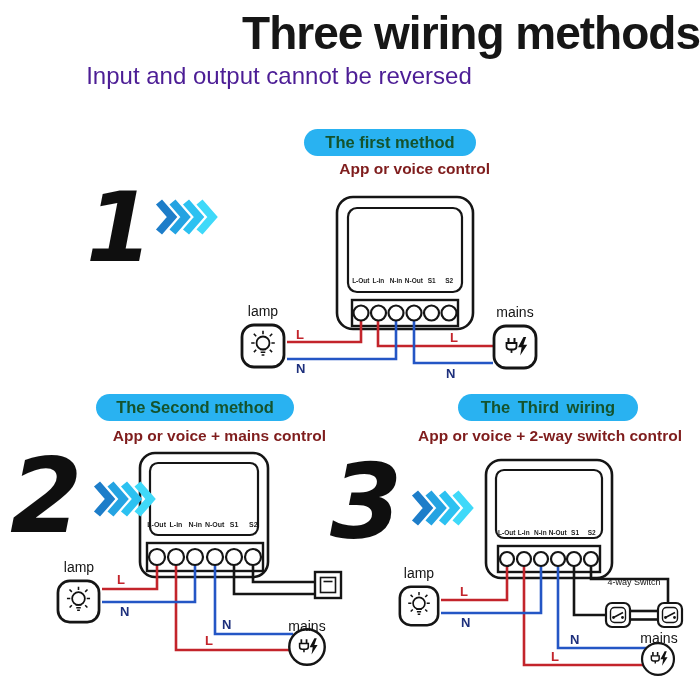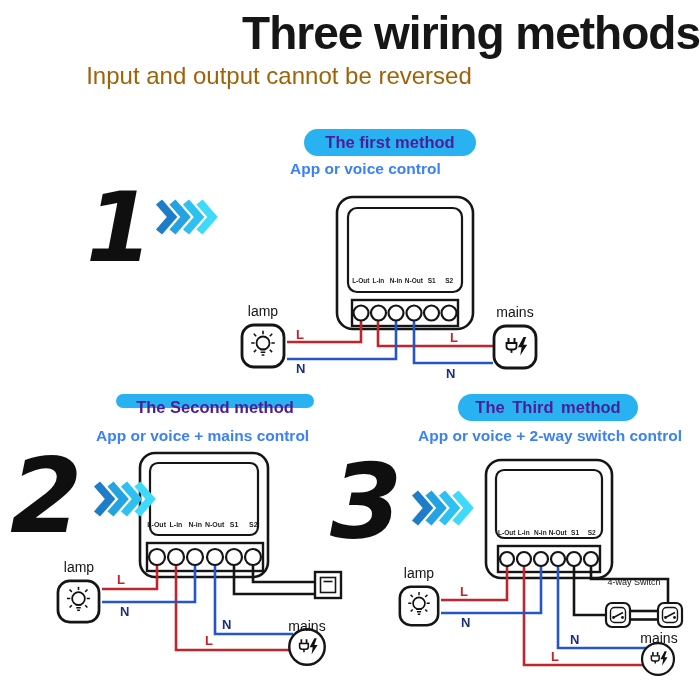--- a/index.html
+++ b/index.html
@@ -1,24 +1,24 @@
 <!DOCTYPE html>
 <html><head>
 <meta charset="utf-8">
 <style>
   html,body{margin:0;padding:0;background:#fff;}
   .stage{position:relative;width:700px;height:700px;background:#fff;overflow:hidden;
          font-family:"Liberation Sans",sans-serif;color:#1a1a1a;}
   .abs{position:absolute;}
   .title{left:0;top:6px;width:700px;text-align:right;font-size:46px;font-weight:bold;
          letter-spacing:-1px;color:#161616;z-index:3;}
-  .subtitle{left:0;top:62px;width:558px;text-align:center;font-size:24px;color:#a16207;z-index:3;}
-  .pill{background:#29b2f1;color:#4c1d95;font-weight:bold;font-size:16.5px;text-align:center;
+  .subtitle{left:0;top:62px;width:558px;text-align:center;font-size:24px;color:#4c1d95;z-index:3;}
+  .pill{background:#29b2f1;color:#14532d;font-weight:bold;font-size:16.5px;text-align:center;
         border-radius:15px;z-index:3;}
-  .caption{font-weight:bold;font-size:15.5px;text-align:left;color:#3b82f6;z-index:3;}
+  .caption{font-weight:bold;font-size:15.5px;text-align:right;color:#7f1d1d;z-index:3;}
   .bignum{font-style:italic;font-weight:bold;line-height:1;color:#0f0f0f;z-index:3;
           font-family:"DejaVu Sans",sans-serif;}
   .termrow{display:flex;z-index:3;}
   .termrow span{flex:1;text-align:center;font-weight:bold;color:#1c1c1c;white-space:nowrap;}
   .wlabel{font-weight:bold;font-size:13px;z-index:3;}
   .wlabel.live{color:#c3242b;}
   .wlabel.neutral{color:#1d2f7c;}
   .small-label{font-size:14px;color:#141414;text-align:center;z-index:3;}
   .tiny-label{font-size:9px;color:#141414;text-align:center;z-index:3;}
   .wires{left:0;top:0;z-index:1;}
@@ -147,21 +147,21 @@
     <path d="M14.5,19 h10 v3.6 q0,2.9 -2.9,2.9 h-4.2 q-2.9,0 -2.9,-2.9 Z" stroke="#111" stroke-width="1.8" fill="none"></path>
     <path d="M19.5,25.5 v3.4" stroke="#111" stroke-width="1.8" fill="none"></path>
     <polygon points="31.5,13 26,23.3 29.6,23.3 28.2,31.5 35.2,20.8 31.4,20.8 34.2,13" fill="#111"></polygon>
   </svg>
 
   <span class="abs wlabel live" style="left:296px;top:327px">L</span>
   <span class="abs wlabel neutral" style="left:296px;top:361px">N</span>
   <span class="abs wlabel live" style="left:450px;top:330px">L</span>
   <span class="abs wlabel neutral" style="left:446px;top:366px">N</span>
 
-  <div class="abs pill" style="left:116px;top:394px;width:198px;height:14px;line-height:27px">The Second method</div>
+  <div class="abs pill" style="left:96px;top:394px;width:198px;height:27px;line-height:27px">The Second method</div>
   <div class="abs caption" style="left:96px;top:427px;width:230px">App or voice + mains control</div>
   <div class="abs bignum" style="left:10px;top:444px;font-size:104px">2</div>
   <svg class="abs icon" style="left:93px;top:481px" width="64" height="36" viewBox="0 0 64 36">
     <path d="M4,3 L17,18 L4,33" fill="none" stroke="#1d7dc9" stroke-width="8"></path>
     <path d="M17.5,3 L30.5,18 L17.5,33" fill="none" stroke="#24a3e2" stroke-width="8"></path>
     <path d="M31,3 L44,18 L31,33" fill="none" stroke="#2cc1f1" stroke-width="8"></path>
     <path d="M44.5,3 L57.5,18 L44.5,33" fill="none" stroke="#3fd9f9" stroke-width="8"></path>
   </svg>
 
   <div class="abs termrow" style="left:147px;top:521px;width:116px;font-size:7px">
@@ -194,21 +194,21 @@
     <path d="M14.5,19 h10 v3.6 q0,2.9 -2.9,2.9 h-4.2 q-2.9,0 -2.9,-2.9 Z" stroke="#111" stroke-width="1.8" fill="none"></path>
     <path d="M19.5,25.5 v3.4" stroke="#111" stroke-width="1.8" fill="none"></path>
     <polygon points="31.5,13 26,23.3 29.6,23.3 28.2,31.5 35.2,20.8 31.4,20.8 34.2,13" fill="#111"></polygon>
   </svg>
 
   <span class="abs wlabel live" style="left:117px;top:572px">L</span>
   <span class="abs wlabel neutral" style="left:120px;top:604px">N</span>
   <span class="abs wlabel neutral" style="left:222px;top:617px">N</span>
   <span class="abs wlabel live" style="left:205px;top:633px">L</span>
 
-  <div class="abs pill" style="left:458px;top:394px;width:180px;height:27px;line-height:27px;word-spacing:3px">The Third method</div>
+  <div class="abs pill" style="left:458px;top:394px;width:180px;height:27px;line-height:27px;word-spacing:3px">The Third wiring</div>
   <div class="abs caption" style="left:418px;top:427px;width:264px">App or voice + 2-way switch control</div>
   <div class="abs bignum" style="left:330px;top:450px;font-size:104px">3</div>
   <svg class="abs icon" style="left:411px;top:490px" width="64" height="36" viewBox="0 0 64 36">
     <path d="M4,3 L17,18 L4,33" fill="none" stroke="#1d7dc9" stroke-width="8"></path>
     <path d="M17.5,3 L30.5,18 L17.5,33" fill="none" stroke="#24a3e2" stroke-width="8"></path>
     <path d="M31,3 L44,18 L31,33" fill="none" stroke="#2cc1f1" stroke-width="8"></path>
     <path d="M44.5,3 L57.5,18 L44.5,33" fill="none" stroke="#3fd9f9" stroke-width="8"></path>
   </svg>
 
   <div class="abs termrow" style="left:498px;top:529px;width:102px;font-size:6.5px">

